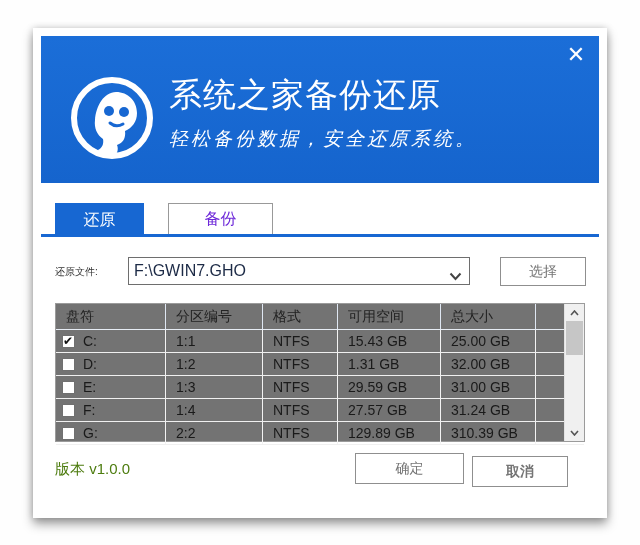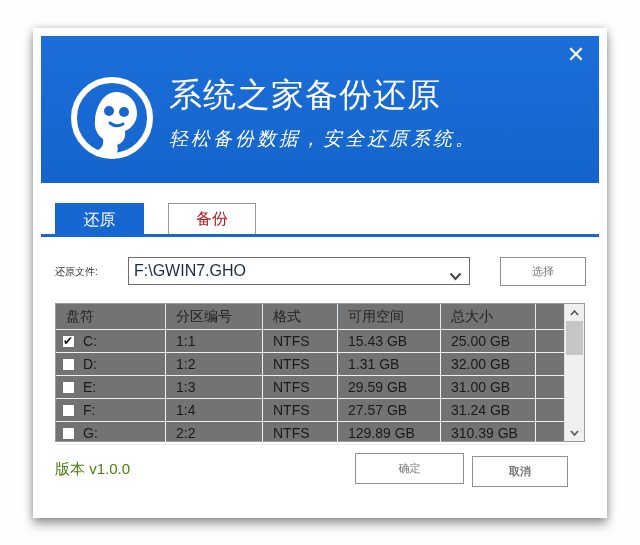--- a/index.html
+++ b/index.html
@@ -40,39 +40,39 @@
   }
 
   
   .tabs { position:absolute; left:8px; right:8px; top:175px; height:34px; }
   .tab { position:absolute; box-sizing:border-box; text-align:center; font-size:16px; cursor:pointer; }
   .tab-active {
     left:14px; top:0; width:89px; height:34px; line-height:34px;
     background:#1767d2; color:#ffffff;
   }
   .tab-inactive {
-    left:127px; top:0; width:88px; height:31px; line-height:29px;
-    background:#ffffff; color:#b91c1c; border:1px solid #999999; border-bottom:none;text-align:center;
+    left:127px; top:0; width:105px; height:31px; line-height:29px;
+    background:#ffffff; color:#6d28d9; border:1px solid #999999; border-bottom:none;text-align:center;
   }
   .tab-underline { position:absolute; left:0; right:0; bottom:0; height:3px; background:#1767d2; }
 
   
   .form-row { position:absolute; left:22px; top:229px; width:530px; height:30px; }
   .form-label { position:absolute; left:0; top:0; line-height:30px; font-size:10px; color:#333333; }
   .combobox {
     position:absolute; left:73px; top:0; width:342px; height:28px;
     border:1px solid #6e6e6e; background:#ffffff; box-sizing:border-box; cursor:pointer;
   }
   .combo-value {
     position:absolute; left:5px; top:0; line-height:26px; font-size:16px; color:#1c2a46; white-space:nowrap;
   }
   .combo-arrow { position:absolute; right:7px; top:9px; width:13px; height:9px; }
   .btn {
     box-sizing:border-box; background:#ffffff; border:1px solid #8f8f8f;
-    color:#757575; font-size:11px; cursor:pointer;
+    color:#757575; font-size:14px; cursor:pointer;
     font-family:"Liberation Sans", sans-serif;
   }
   .select-btn { position:absolute; left:445px; top:0; width:86px; height:29px; }
 
   
   .table {
     position:absolute; left:22px; top:275px; width:530px; height:139px;
     border:1px solid #9b9b9b; background:#737373; box-sizing:border-box;
   }
   .thead { display:flex; height:25px; border-bottom:1px solid #e6ecf4; }

